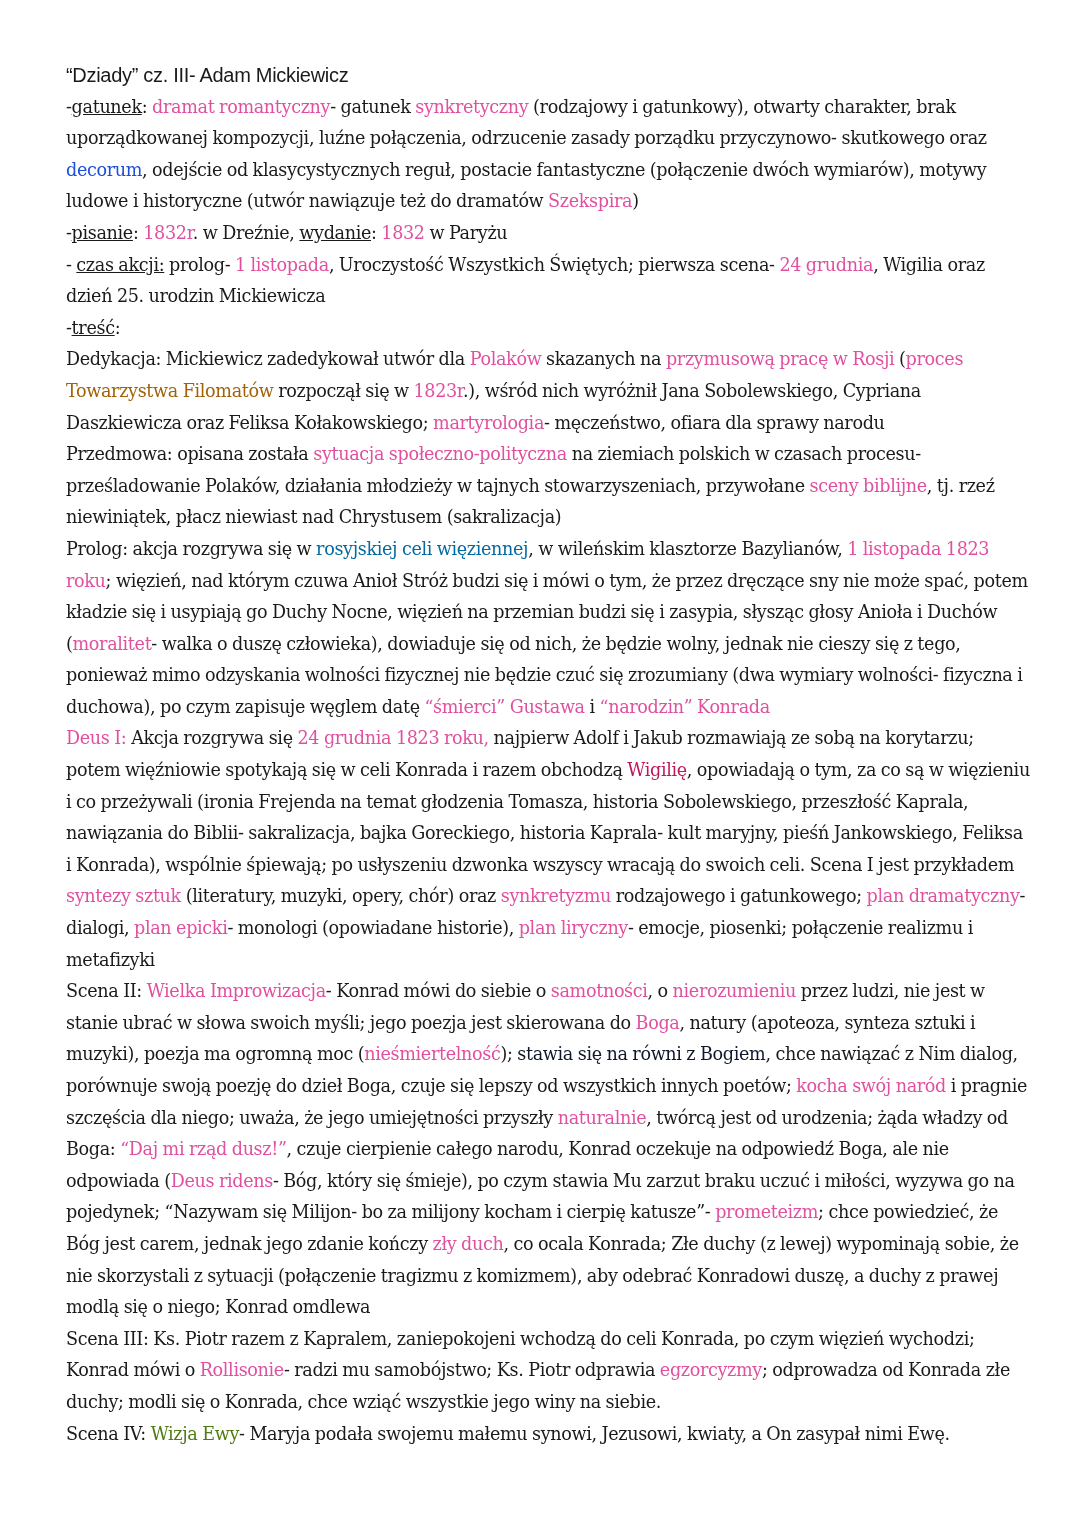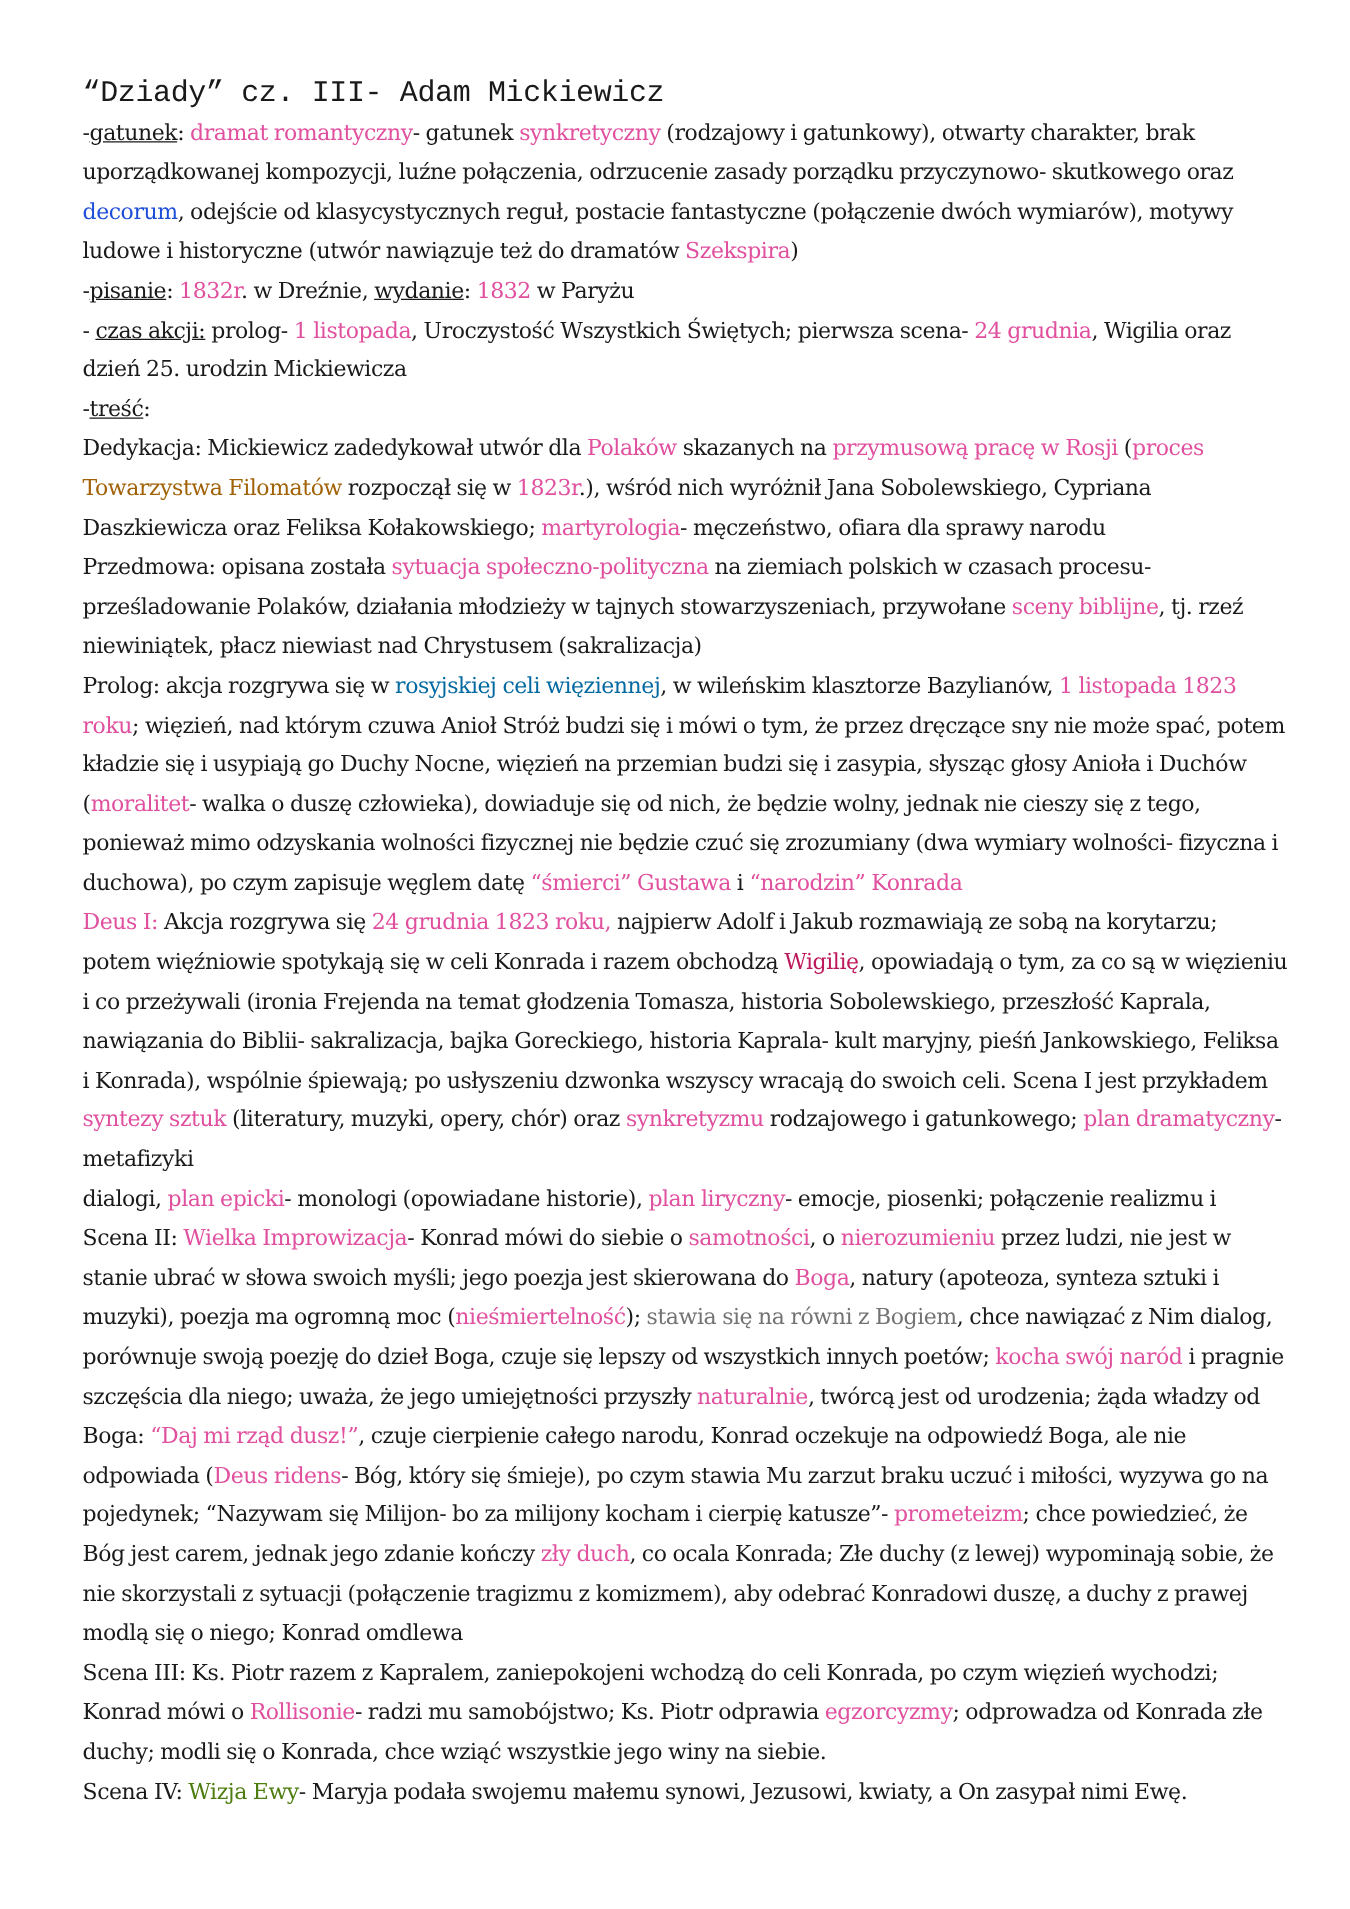--- a/index.html
+++ b/index.html
@@ -3,21 +3,21 @@
 <meta charset="utf-8">
 <style>
   html, body { margin: 0; padding: 0; background: #ffffff; }
   body { width: 1080px; height: 1527px; overflow: hidden; }
   .page {
     position: absolute; left: 66px; top: 60px; width: 960px;
     font-family: "DejaVu Serif", "Liberation Serif", serif;
     font-size: 17.6px; line-height: 31.6px; color: #1a1a1a;
     letter-spacing: -0.35px; word-spacing: -0.5px;
   }
-  .title { font-family: Liberation Mono, monospace; font-size: 24px; letter-spacing: -0.3px; word-spacing: 0; }
+  .title { font-family: Liberation Sans, sans-serif; font-size: 20px; letter-spacing: -0.3px; word-spacing: 0; }
   .line { white-space: nowrap; }
   .hl { color: #e0509f; }
   .u { text-decoration: underline; }
 </style>
 </head>
 <body>
 
 <div class="page">
   <div class="line title">“Dziady” cz. III- Adam Mickiewicz</div>
   <div id="body-lines">
@@ -40,25 +40,25 @@
       <div class="line"><span>kładzie się i usypiają go Duchy Nocne, więzień na przemian budzi się i zasypia, słysząc głosy Anioła i Duchów</span></div>
       <div class="line"><span>(</span><span class="hl" style="color: rgb(224, 80, 159);">moralitet</span><span>- walka o duszę człowieka), dowiaduje się od nich, że będzie wolny, jednak nie cieszy się z tego,</span></div>
       <div class="line"><span>ponieważ mimo odzyskania wolności fizycznej nie będzie czuć się zrozumiany (dwa wymiary wolności- fizyczna i</span></div>
       <div class="line"><span>duchowa), po czym zapisuje węglem datę </span><span class="hl" style="color: rgb(224, 80, 159);">“śmierci” Gustawa</span><span> i </span><span class="hl" style="color: rgb(224, 80, 159);">“narodzin” Konrada</span></div>
       <div class="line"><span class="hl" style="color: rgb(224, 80, 159);">Deus I:</span><span> Akcja rozgrywa się </span><span class="hl" style="color: rgb(224, 80, 159);">24 grudnia 1823 roku,</span><span> najpierw Adolf i Jakub rozmawiają ze sobą na korytarzu;</span></div>
       <div class="line"><span>potem więźniowie spotykają się w celi Konrada i razem obchodzą </span><span class="hl" style="color: #be185d;">Wigilię</span><span>, opowiadają o tym, za co są w więzieniu</span></div>
       <div class="line"><span>i co przeżywali (ironia Frejenda na temat głodzenia Tomasza, historia Sobolewskiego, przeszłość Kaprala,</span></div>
       <div class="line"><span>nawiązania do Biblii- sakralizacja, bajka Goreckiego, historia Kaprala- kult maryjny, pieśń Jankowskiego, Feliksa</span></div>
       <div class="line"><span>i Konrada), wspólnie śpiewają; po usłyszeniu dzwonka wszyscy wracają do swoich celi. Scena I jest przykładem</span></div>
       <div class="line"><span class="hl" style="color: rgb(224, 80, 159);">syntezy sztuk</span><span> (literatury, muzyki, opery, chór) oraz </span><span class="hl" style="color: rgb(224, 80, 159);">synkretyzmu</span><span> rodzajowego i gatunkowego; </span><span class="hl" style="color: rgb(224, 80, 159);">plan dramatyczny</span><span>-</span></div>
+      <div class="line"><span>dialogi, </span><span class="hl" style="color: rgb(224, 80, 159);">plan epicki</span><span>- monologi (opowiadane historie), </span><span class="hl" style="color: rgb(224, 80, 159);">plan liryczny</span><span>- emocje, piosenki; połączenie realizmu i</span></div>
       <div class="line"><span>metafizyki</span></div>
-      <div class="line"><span>dialogi, </span><span class="hl" style="color: rgb(224, 80, 159);">plan epicki</span><span>- monologi (opowiadane historie), </span><span class="hl" style="color: rgb(224, 80, 159);">plan liryczny</span><span>- emocje, piosenki; połączenie realizmu i</span></div>
       <div class="line"><span>Scena II: </span><span class="hl" style="color: rgb(224, 80, 159);">Wielka Improwizacja</span><span>- Konrad mówi do siebie o </span><span class="hl" style="color: rgb(224, 80, 159);">samotności</span><span>, o </span><span class="hl" style="color: rgb(224, 80, 159);">nierozumieniu</span><span> przez ludzi, nie jest w</span></div>
       <div class="line"><span>stanie ubrać w słowa swoich myśli; jego poezja jest skierowana do </span><span class="hl" style="color: rgb(224, 80, 159);">Boga</span><span>, natury (apoteoza, synteza sztuki i</span></div>
-      <div class="line"><span>muzyki), poezja ma ogromną moc (</span><span class="hl" style="color: rgb(224, 80, 159);">nieśmiertelność</span><span>); </span><span class="hl" style="color: #737373;">stawia się na równi z Bogiem</span><span>, chce nawiązać z Nim dialog,</span></div>
+      <div class="line"><span>muzyki), poezja ma ogromną moc (</span><span class="hl" style="color: rgb(224, 80, 159);">nieśmiertelność</span><span>); </span><span class="hl" style="color: #0f172a;">stawia się na równi z Bogiem</span><span>, chce nawiązać z Nim dialog,</span></div>
       <div class="line"><span>porównuje swoją poezję do dzieł Boga, czuje się lepszy od wszystkich innych poetów; </span><span class="hl" style="color: rgb(224, 80, 159);">kocha swój naród</span><span> i pragnie</span></div>
       <div class="line"><span>szczęścia dla niego; uważa, że jego umiejętności przyszły </span><span class="hl" style="color: rgb(224, 80, 159);">naturalnie</span><span>, twórcą jest od urodzenia; żąda władzy od</span></div>
       <div class="line"><span>Boga: </span><span class="hl" style="color: rgb(224, 80, 159);">“Daj mi rząd dusz!”</span><span>, czuje cierpienie całego narodu, Konrad oczekuje na odpowiedź Boga, ale nie</span></div>
       <div class="line"><span>odpowiada (</span><span class="hl" style="color: rgb(224, 80, 159);">Deus ridens</span><span>- Bóg, który się śmieje), po czym stawia Mu zarzut braku uczuć i miłości, wyzywa go na</span></div>
       <div class="line"><span>pojedynek; “Nazywam się Milijon- bo za milijony kocham i cierpię katusze”- </span><span class="hl" style="color: rgb(224, 80, 159);">prometeizm</span><span>; chce powiedzieć, że</span></div>
       <div class="line"><span>Bóg jest carem, jednak jego zdanie kończy </span><span class="hl" style="color: rgb(224, 80, 159);">zły duch</span><span>, co ocala Konrada; Złe duchy (z lewej) wypominają sobie, że</span></div>
       <div class="line"><span>nie skorzystali z sytuacji (połączenie tragizmu z komizmem), aby odebrać Konradowi duszę, a duchy z prawej</span></div>
       <div class="line"><span>modlą się o niego; Konrad omdlewa</span></div>
       <div class="line"><span>Scena III: Ks. Piotr razem z Kapralem, zaniepokojeni wchodzą do celi Konrada, po czym więzień wychodzi;</span></div>
       <div class="line"><span>Konrad mówi o </span><span class="hl" style="color: rgb(224, 80, 159);">Rollisonie</span><span>- radzi mu samobójstwo; Ks. Piotr odprawia </span><span class="hl" style="color: rgb(224, 80, 159);">egzorcyzmy</span><span>; odprowadza od Konrada złe</span></div>

